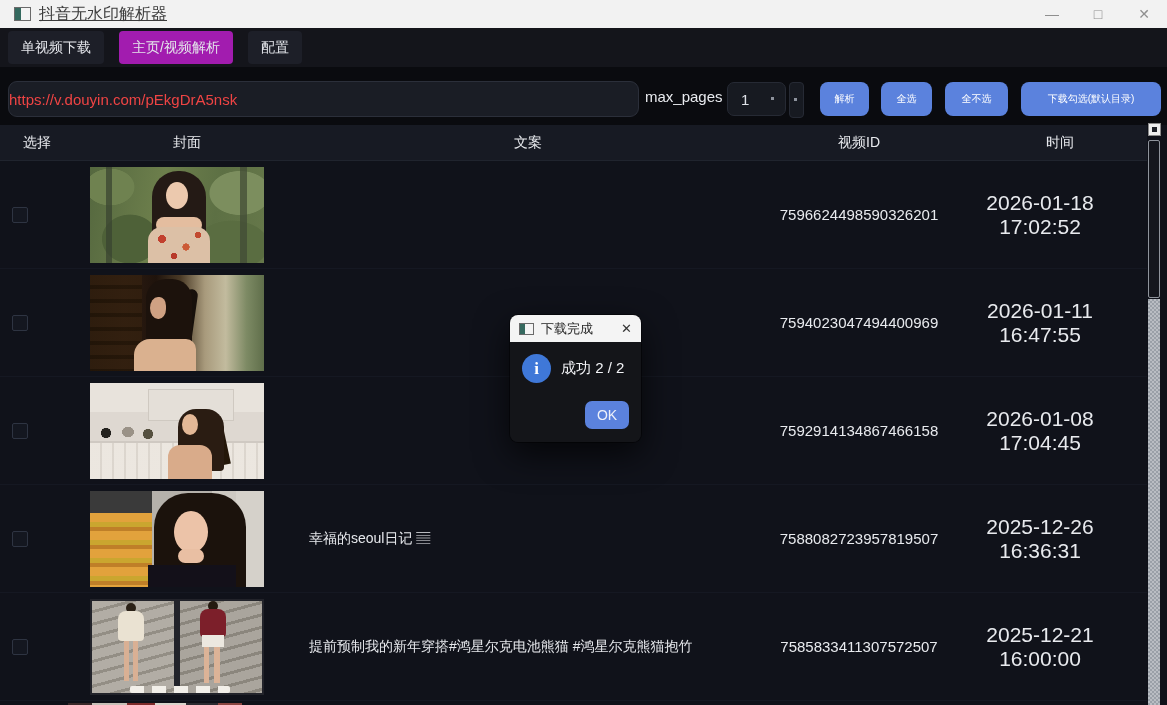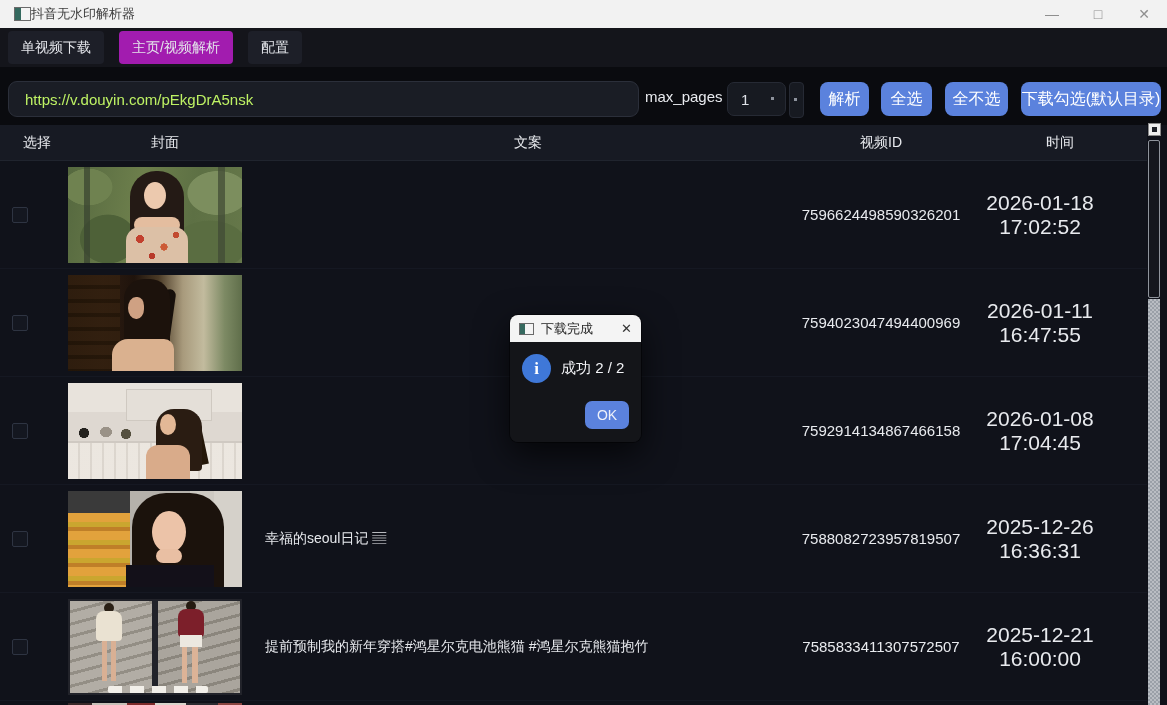--- a/index.html
+++ b/index.html
@@ -5,58 +5,58 @@
   html,body{margin:0;padding:0;background:#0c0d11;}
   body{width:1167px;height:705px;position:relative;overflow:hidden;
        font-family:"Liberation Sans",sans-serif;-webkit-font-smoothing:antialiased;}
   .p{position:absolute;}
 
   
   .titlebar{position:absolute;left:0;top:0;width:1167px;height:28px;background:#f2f2f2;
             display:flex;align-items:center;border-bottom:1px solid #d9d9d9;}
   .tk-icon{width:15px;height:12px;margin-left:14px;border:1px solid #6a6a6a;
            background:linear-gradient(90deg,#35695f 0 42%,#f4f4f4 42%);}
-  .win-title{margin-left:0;font-size:13px;color:#3c3c3c;}
+  .win-title{margin-left:8px;font-size:16px;color:#3c3c3c;text-decoration:underline;}
   .win-controls{margin-left:auto;display:flex;align-items:center;height:100%;}
   .win-btn{width:46px;height:100%;display:flex;align-items:center;justify-content:center;
            font-size:14px;color:#8f8f8f;cursor:default;}
 
   
   .tabbar{position:absolute;left:0;top:28px;width:1167px;height:39px;background:#14151b;
           display:flex;align-items:center;gap:15px;padding-left:8px;box-sizing:border-box;}
   .tab{height:33px;display:flex;align-items:center;padding:0 13px;font-size:14px;
        color:#e3e5ea;background:#1d1f28;border-radius:4px;}
   .tab.active{background:#a21caf;}
 
   
   .toolbar{position:absolute;left:0;top:67px;width:1167px;height:58px;background:#0a0b0f;}
   .url-input{position:absolute;left:8px;top:14px;width:631px;height:36px;box-sizing:border-box;
              background:#1a1d25;border:1px solid #2b2f3a;border-radius:9px;
-             display:flex;align-items:center;padding-left:16px;font-size:15px;color:#bef264;}
+             display:flex;align-items:center;padding-left:0;font-size:15px;color:#ef4444;}
   .mp-label{position:absolute;left:645px;top:0;height:58px;display:flex;align-items:center;
             font-size:15px;color:#e8eaee;}
   .spinbox{position:absolute;left:727px;top:15px;width:59px;height:34px;box-sizing:border-box;
            background:#171a21;border:1px solid #262a34;border-radius:7px;
            display:flex;align-items:center;font-size:15px;color:#dfe2e8;}
   .spin-val{padding-left:13px;}
   .spin-dot-a{position:absolute;left:771px;top:30px;width:3px;height:3px;background:#8d929c;}
   .spin-btn{position:absolute;left:789px;top:15px;width:13px;height:34px;background:#171a21;
             border:1px solid #262a34;border-radius:4px;}
   .spin-btn i{position:absolute;left:4px;top:15px;width:3px;height:3px;background:#8d929c;}
   .blue-btn{position:absolute;top:15px;height:34px;background:#5b82dd;border-radius:8px;
-            display:flex;align-items:center;justify-content:center;color:#fff;font-size:16px;}
+            display:flex;align-items:center;justify-content:center;color:#fff;font-size:10px;}
   .btn-parse{left:820px;width:49px;}
   .btn-all{left:881px;width:51px;text-align:right;}
   .btn-none{left:945px;width:63px;}
   .btn-dl{left:1021px;width:140px;}
 
   
   .table{position:absolute;left:0;top:125px;width:1167px;height:580px;background:#0f1119;}
   .thead,.row{display:grid;grid-template-columns:56px 196px 1fr 195px 185px;
-              width:1147px;box-sizing:border-box;}
+              width:1147px;box-sizing:border-box;gap:22px;}
   .thead{height:36px;align-items:center;background:#171a23;color:#e8eaee;font-size:14px;
          border-bottom:1px solid #20242e;}
   .th{text-align:center;}
   .th.h-sel{padding-left:18px;}
   .th.h-cov{padding-left:22px;}
   .th.h-cap{padding-left:37px;}
   .th.h-vid{padding-left:33px;}
   .th.h-time{padding-left:11px;}
   .row{height:108px;align-items:center;background:#10121a;border-bottom:1px solid #151822;}
   .cb{width:14px;height:14px;margin-left:12px;background:#141720;border:1px solid #2e3442;

